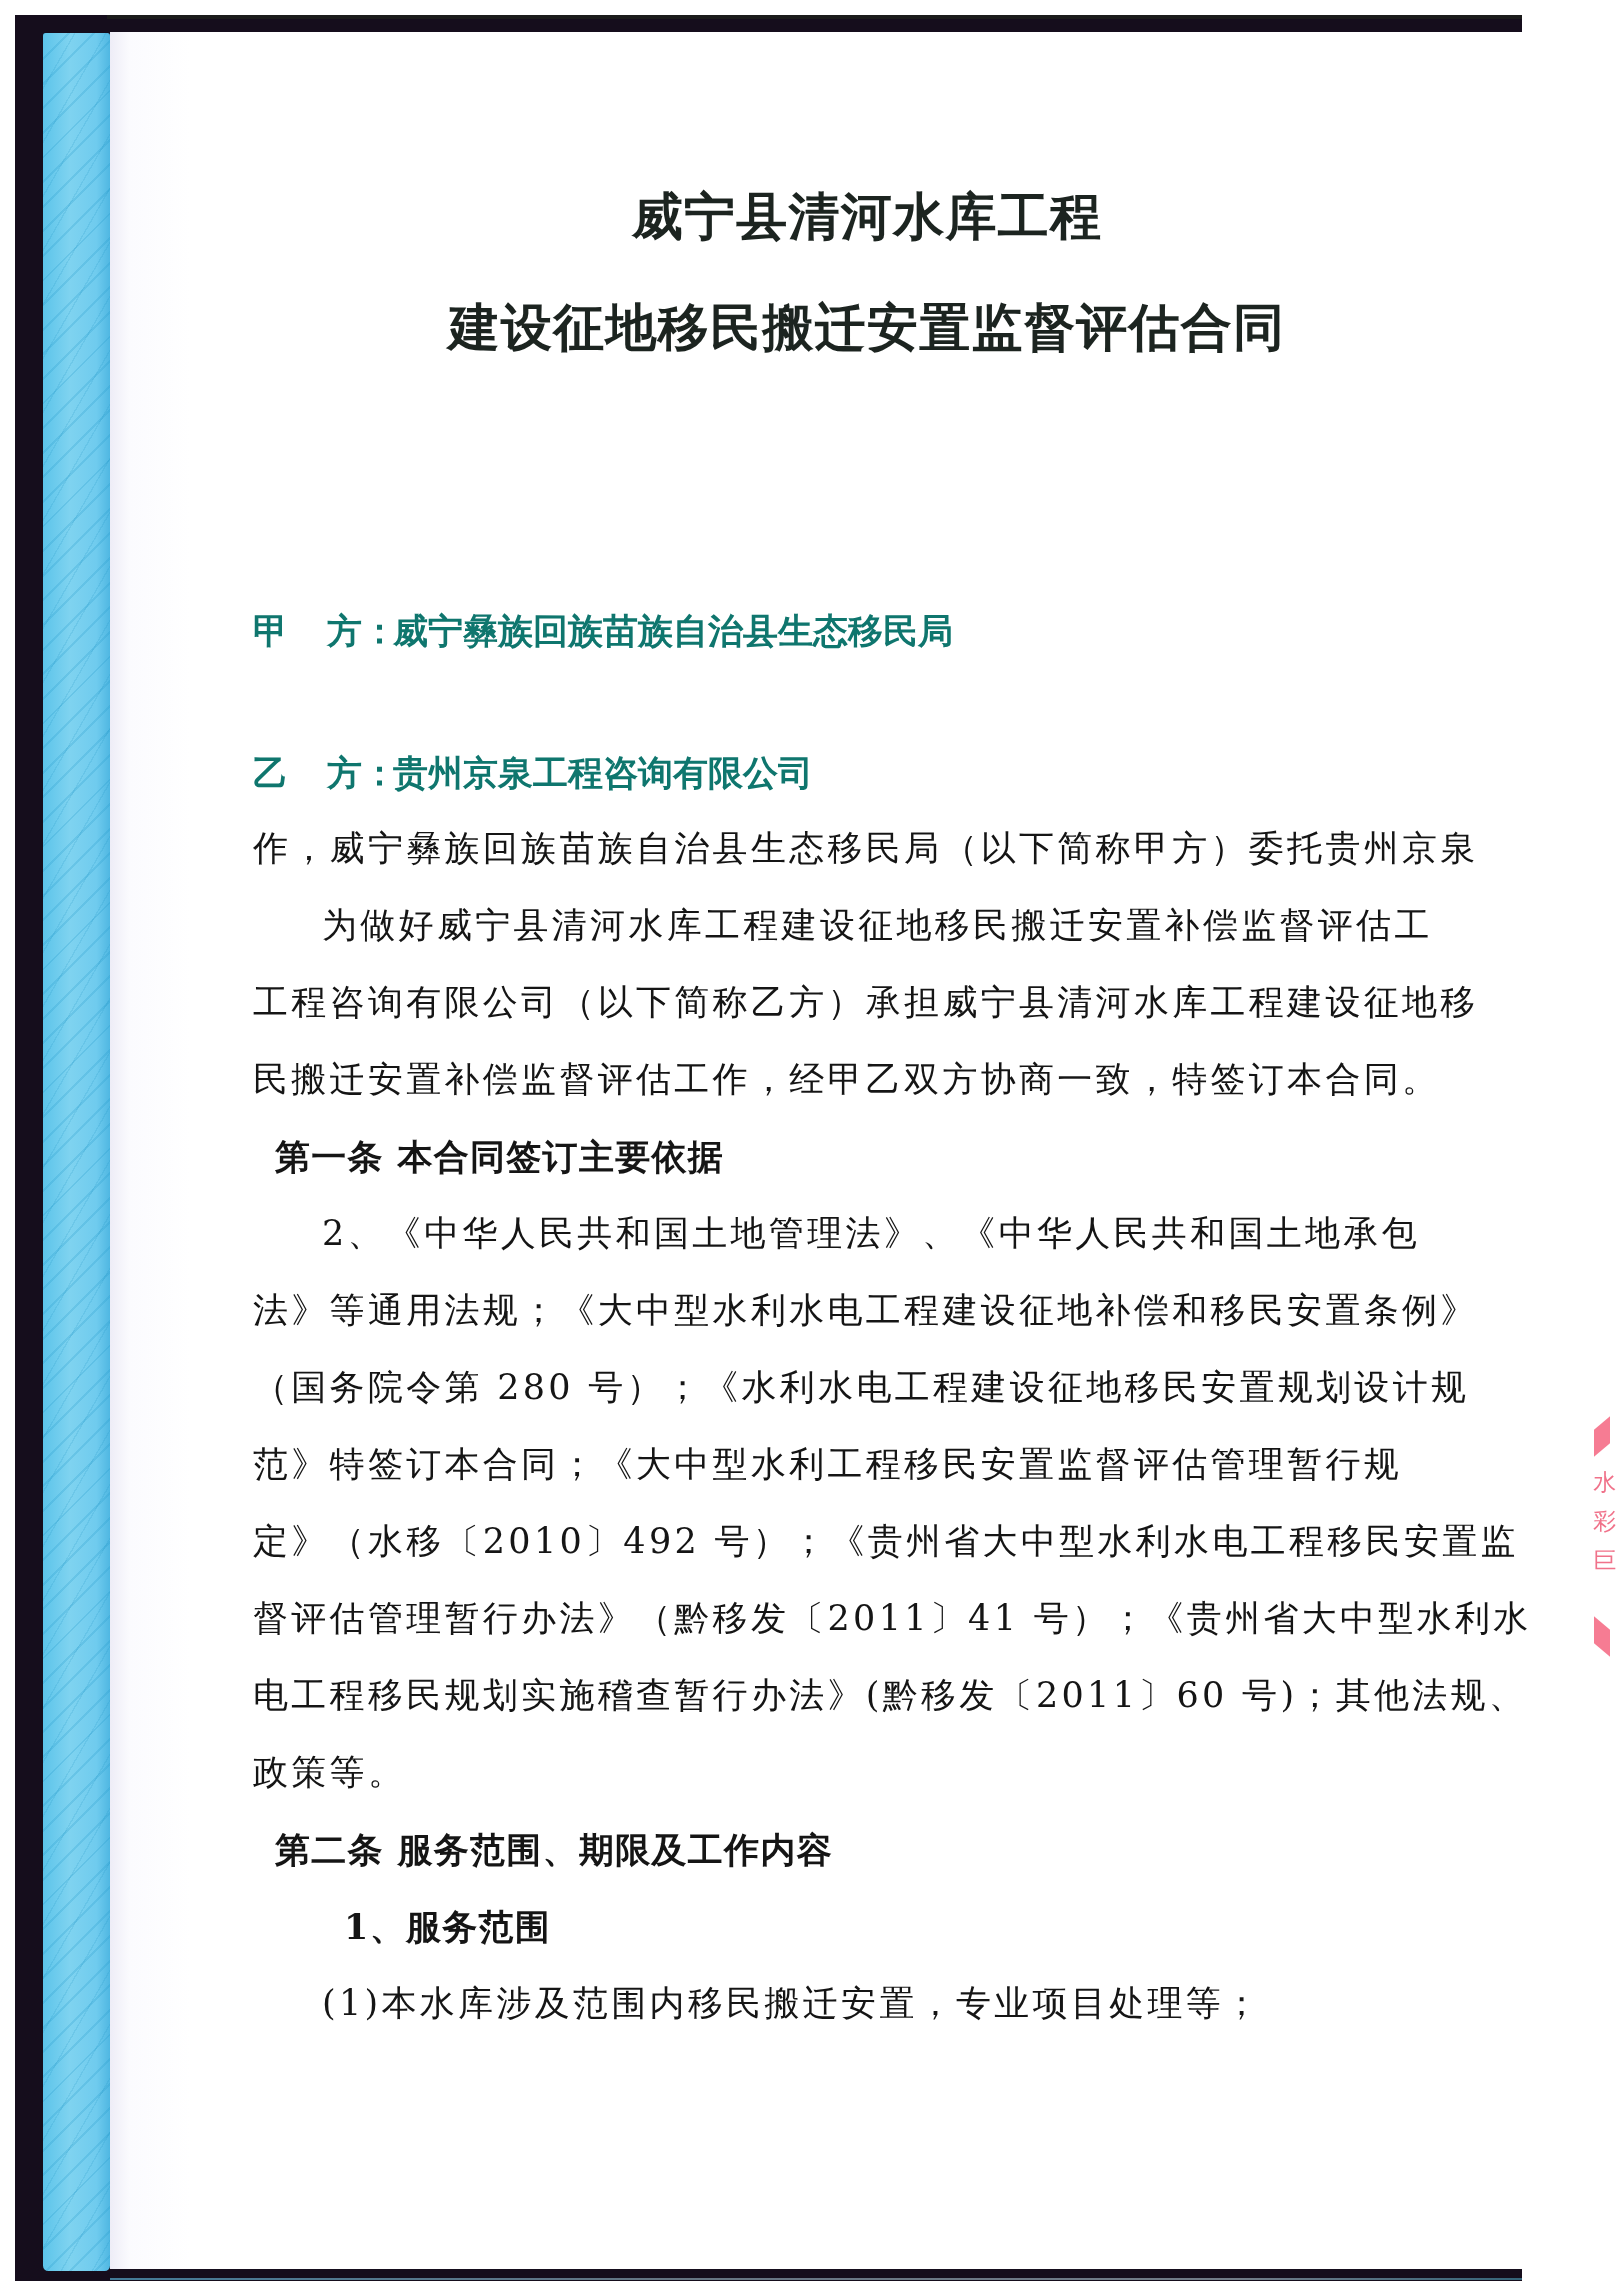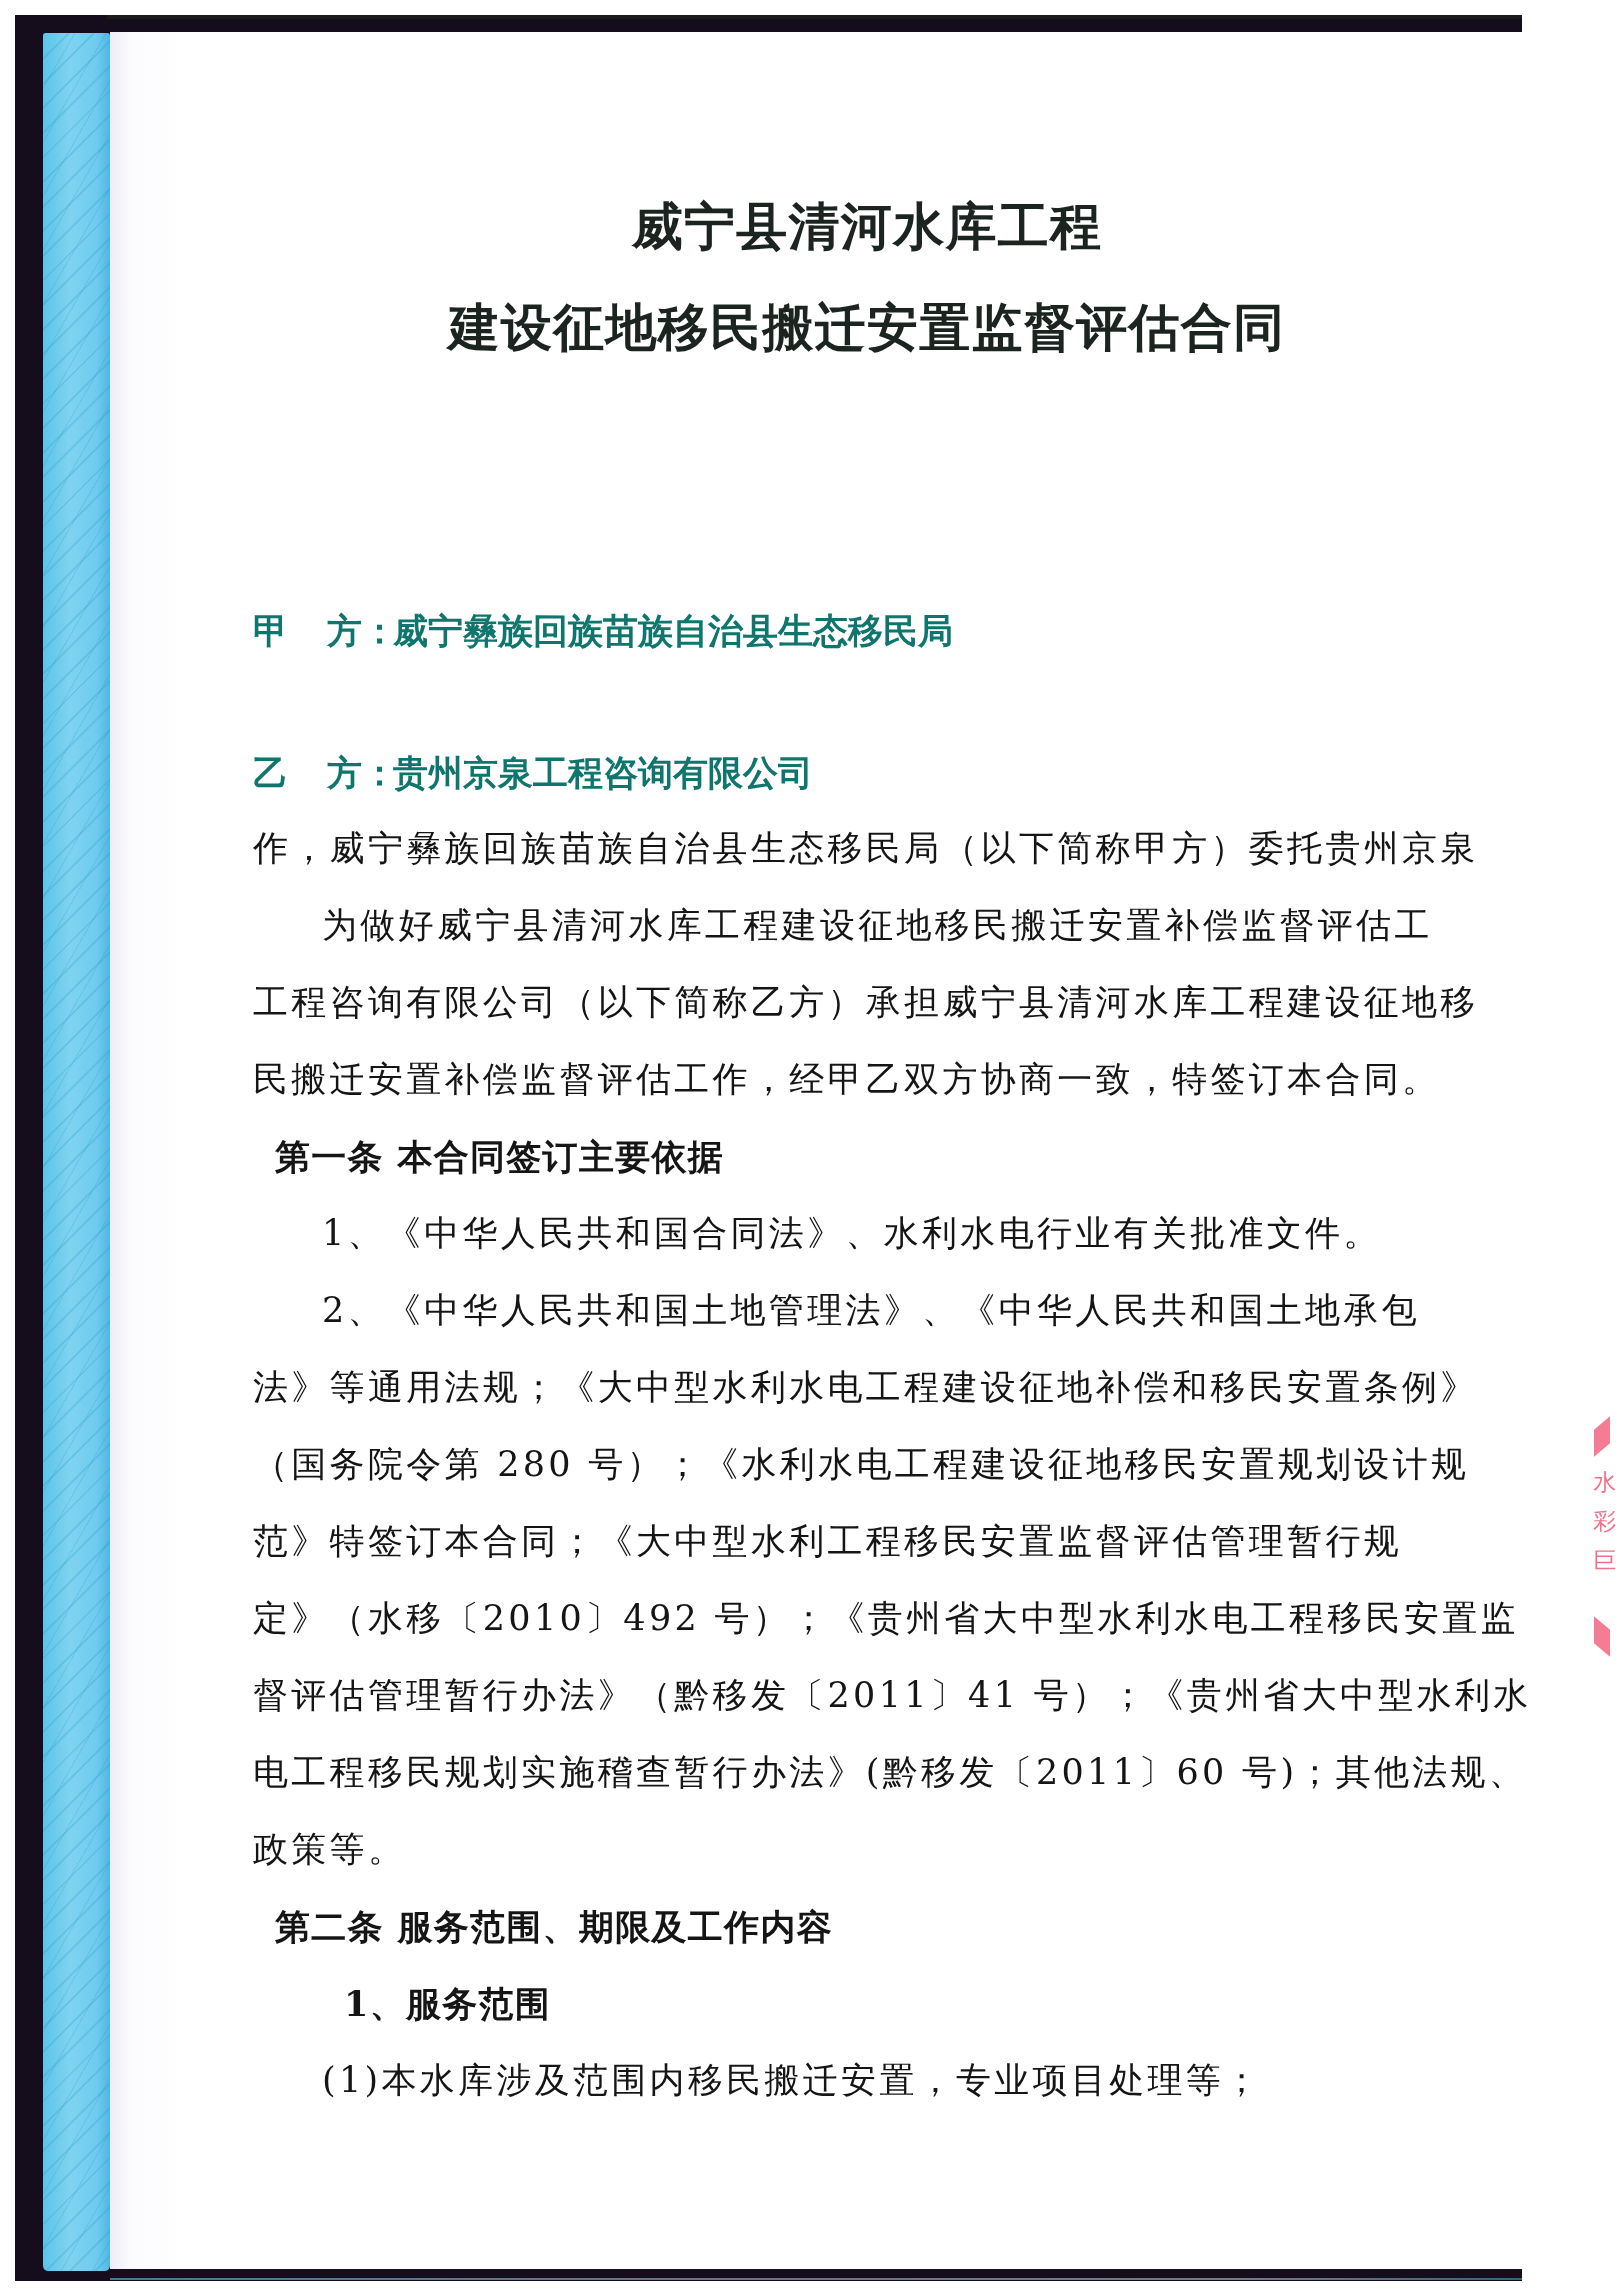--- a/index.html
+++ b/index.html
@@ -72,21 +72,21 @@
       left: 110px;
       width: 1514px;
       text-align: center;
       font-family: "DejaVu Serif", "Liberation Serif", serif;
       font-weight: bold;
       font-size: 51px;
       letter-spacing: 1.3px;
       color: #1c2420;
       line-height: 1;
     }
-    .title-1 { top: 201px; }
+    .title-1 { top: 191px; }
     .title-2 { top: 302px; }
 
     .party {
       position: absolute;
       left: 253px;
       font-size: 35px;
       font-weight: bold;
       color: #0f766e;
       line-height: 1;
       white-space: nowrap;
@@ -179,21 +179,20 @@
 <div class="party party-b">
   <span class="label"><span>乙</span><span class="gap"></span><span>方：</span></span><span>贵州京泉工程咨询有限公司</span>
 </div>
 
 <div class="body-text" style="top: 810px;">
   <span class="line">作，威宁彝族回族苗族自治县生态移民局（以下简称甲方）委托贵州京泉</span>
   <span class="line indent">为做好威宁县清河水库工程建设征地移民搬迁安置补偿监督评估工</span>
   <span class="line">工程咨询有限公司（以下简称乙方）承担威宁县清河水库工程建设征地移</span>
   <span class="line">民搬迁安置补偿监督评估工作，经甲乙双方协商一致，特签订本合同。</span>
   <span class="line heading">第一条 本合同签订主要依据</span>
-  <span class="line indent">1、《中华人民共和国合同法》、水利水电行业有关批准文件。</span>
   <span class="line indent">2、《中华人民共和国土地管理法》、《中华人民共和国土地承包</span>
   <span class="line">法》等通用法规；《大中型水利水电工程建设征地补偿和移民安置条例》</span>
   <span class="line">（国务院令第 280 号）；《水利水电工程建设征地移民安置规划设计规</span>
   <span class="line">范》特签订本合同；《大中型水利工程移民安置监督评估管理暂行规</span>
   <span class="line">定》（水移〔2010〕492 号）；《贵州省大中型水利水电工程移民安置监</span>
   <span class="line">督评估管理暂行办法》（黔移发〔2011〕41 号）；《贵州省大中型水利水</span>
   <span class="line">电工程移民规划实施稽查暂行办法》(黔移发〔2011〕60 号)；其他法规、</span>
   <span class="line">政策等。</span>
   <span class="line heading">第二条 服务范围、期限及工作内容</span>
   <span class="line indent heading">1、服务范围</span>

